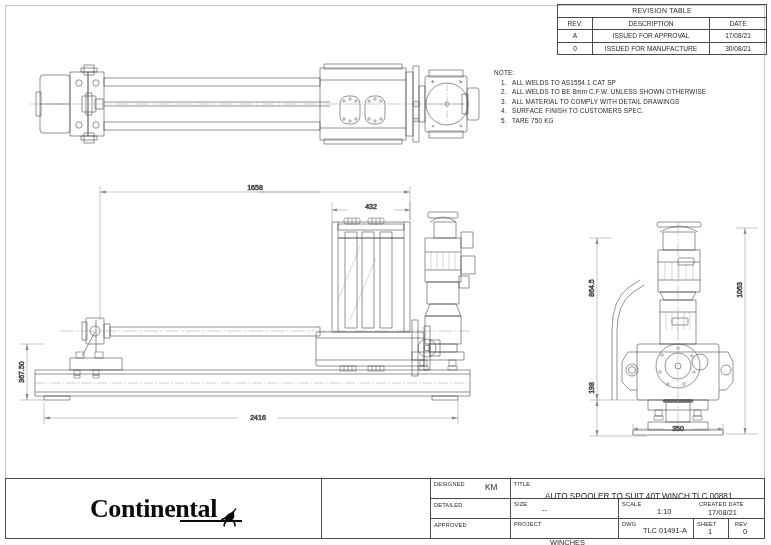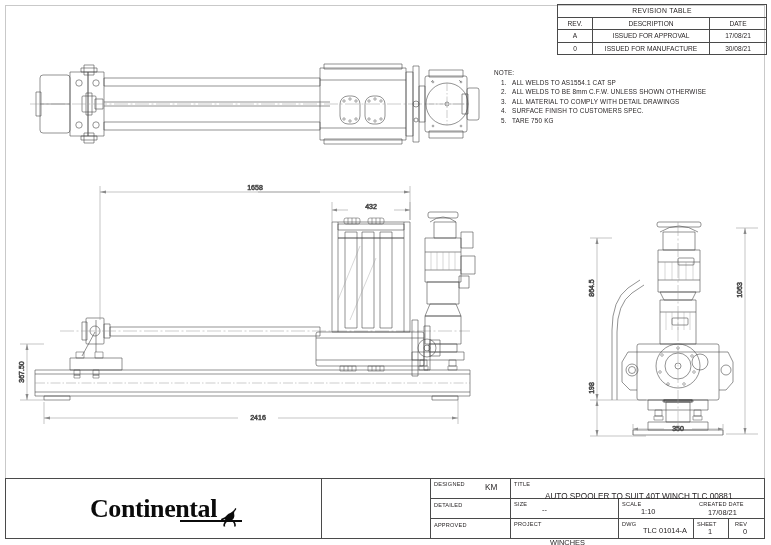--- a/index.html
+++ b/index.html
@@ -488,30 +488,30 @@
     <div class="tb-label" style="left:429px;top:44px;">APPROVED</div>
     <div class="tb-val" style="left:480px;top:45px;"></div>
 
     <div class="tb-label" style="left:509px;top:3px;">TITLE</div>
     <div class="tb-val" style="left:540px;top:6px;margin-top:8px;">AUTO SPOOLER TO SUIT 40T WINCH TLC 00881</div>
 
     <div class="tb-label" style="left:509px;top:23px;">SIZE</div>
     <div class="tb-val small" style="left:537px;top:27px;">--</div>
 
     <div class="tb-label" style="left:617px;top:23px;">SCALE</div>
-    <div class="tb-val small" style="left:636px;top:29px;">1:10</div>
+    <div class="tb-val small" style="left:652px;top:29px;">1:10</div>
 
     <div class="tb-label" style="left:694px;top:23px;">CREATED DATE</div>
     <div class="tb-val small" style="left:703px;top:30px;">17/08/21</div>
 
     <div class="tb-label" style="left:509px;top:43px;">PROJECT</div>
     <div class="tb-val small" style="left:545px;top:48px;margin-top:12px;">WINCHES</div>
 
     <div class="tb-label" style="left:617px;top:43px;">DWG</div>
-    <div class="tb-val small" style="left:638px;top:48px;">TLC 01014-A</div>
+    <div class="tb-val small" style="left:638px;top:48px;">TLC 01491-A</div>
 
     <div class="tb-label" style="left:692px;top:43px;">SHEET</div>
     <div class="tb-val small" style="left:703px;top:49px;">1</div>
 
     <div class="tb-label" style="left:730px;top:43px;">REV</div>
     <div class="tb-val small" style="left:738px;top:49px;">0</div>
   </div>
 
 </div>
 

